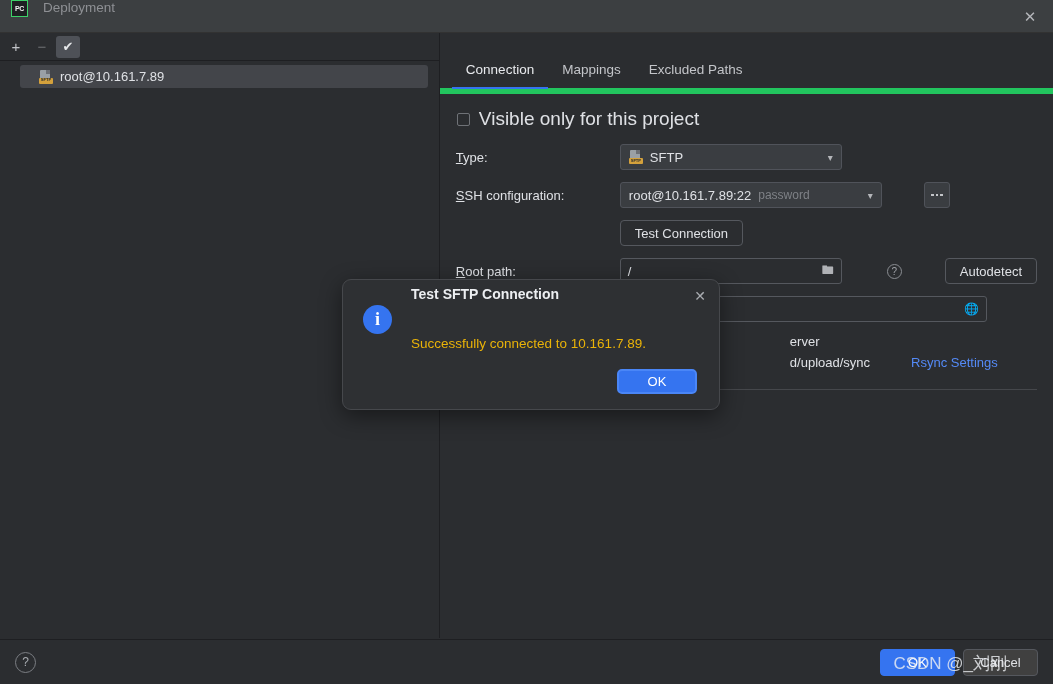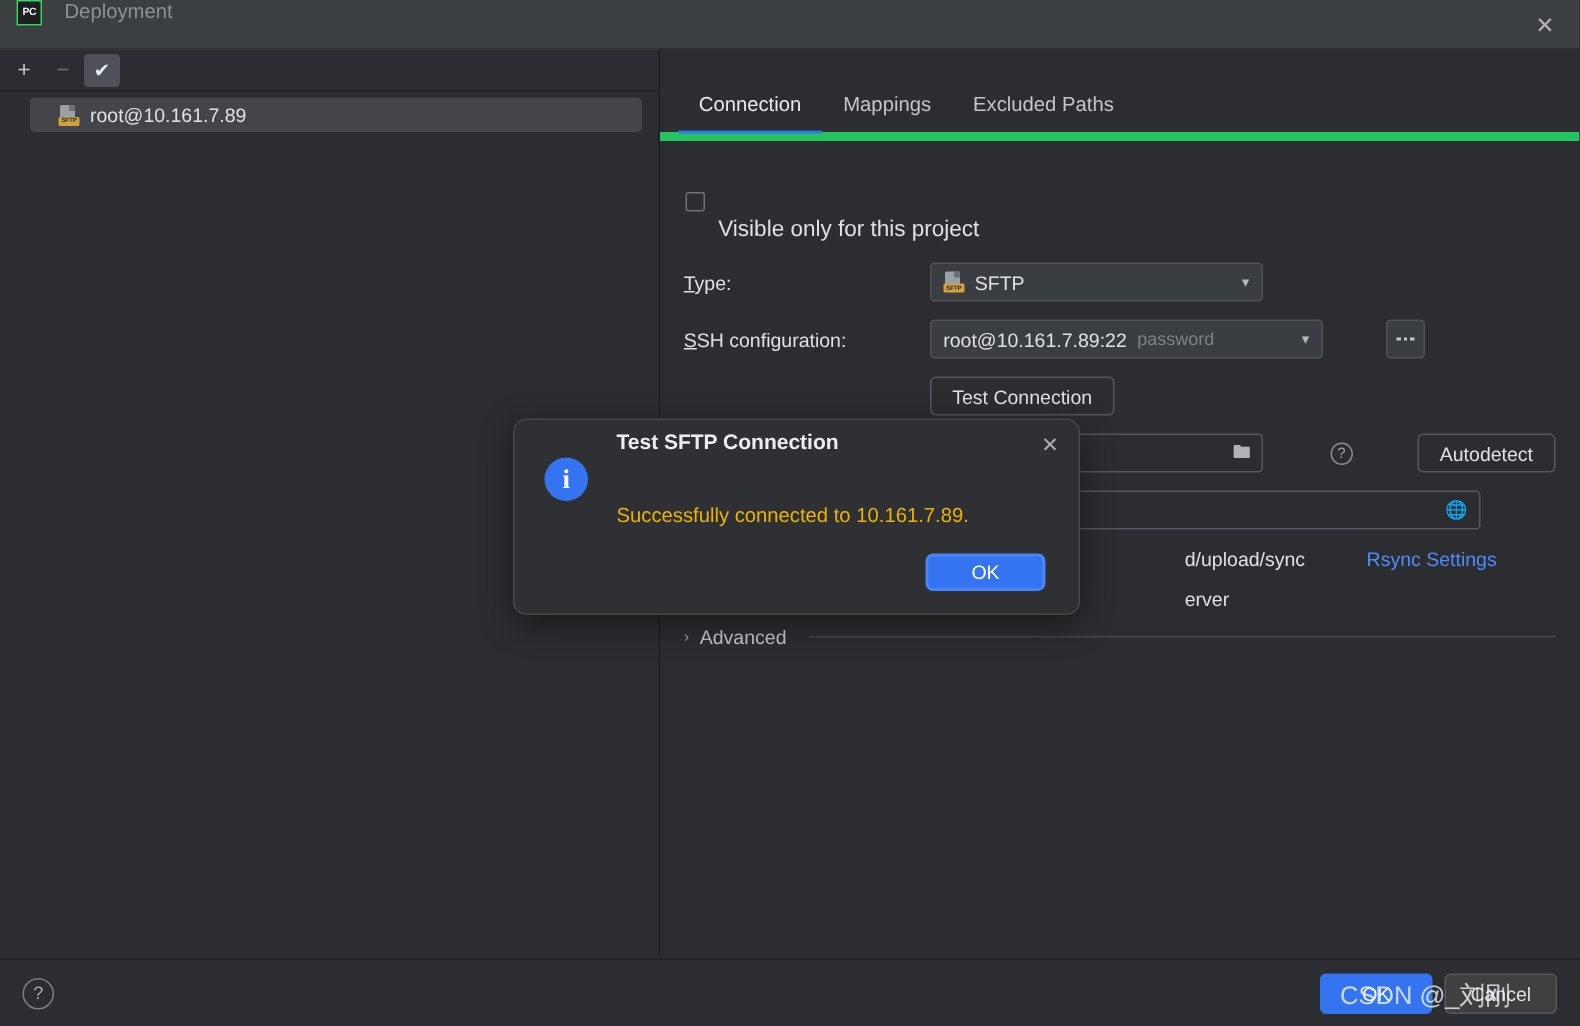--- a/index.html
+++ b/index.html
@@ -97,21 +97,21 @@
   .form { padding: 14px 16px 0 16px; font-size: 13px; }
   .row { display: flex; align-items: center; margin-bottom: 12px; gap: 31px; }
   .lbl { width: 133px; color: #dfe1e5; font-size: 13px; flex: none; }
   .lbl u { text-decoration: underline; }
 
   .cb-row { display: flex; align-items: center; gap: 9px; margin-bottom: 14px; padding-left: 1px; }
   .cbox {
     width: 13px; height: 13px; border: 1px solid #6f7277; border-radius: 2px;
     background: #2b2d30; flex: none; cursor: pointer;
   }
-  .cb-label { font-size: 15px; color: #dfe1e5; margin-top: 36px; }
+  .cb-label { font-size: 19px; color: #dfe1e5; }
 
   .select {
     width: 222px; height: 26px; background: #3a3d41; border: 1px solid #50535a;
     border-radius: 3px; display: flex; align-items: center; padding: 0 8px;
     gap: 7px; font-size: 13px; color: #dfe1e5; cursor: pointer; position: relative;
   }
   .chev { position: absolute; right: 8px; color: #b4b6ba; font-size: 10px; }
 
   .select.wide { width: 262px; }
   .ph { color: #7e8186; font-size: 12px; }
@@ -310,31 +310,31 @@
         </div>
 
         <div class="row">
           <div class="lbl"></div>
           <div class="wide-field">
             <span>/</span>
             <span class="field-icon">🌐</span>
           </div>
         </div>
 
+        <div class="row" style="margin-bottom:6px">
+          <div class="lbl"></div>
+          <span style="width:139px"></span>
+          <span>erver</span>
+        </div>
+
         <div class="row">
           <div class="lbl"></div>
           <span style="width:139px"></span>
           <span>d/upload/sync</span>
           <span class="link" style="margin-left:10px">Rsync Settings</span>
-        </div>
-
-        <div class="row" style="margin-bottom:6px">
-          <div class="lbl"></div>
-          <span style="width:139px"></span>
-          <span>erver</span>
         </div>
 
         <div class="advanced">
           <span class="adv-chev">›</span>
           <span>Advanced</span>
           <span class="sep"></span>
         </div>
 
       </div>
     </div>

